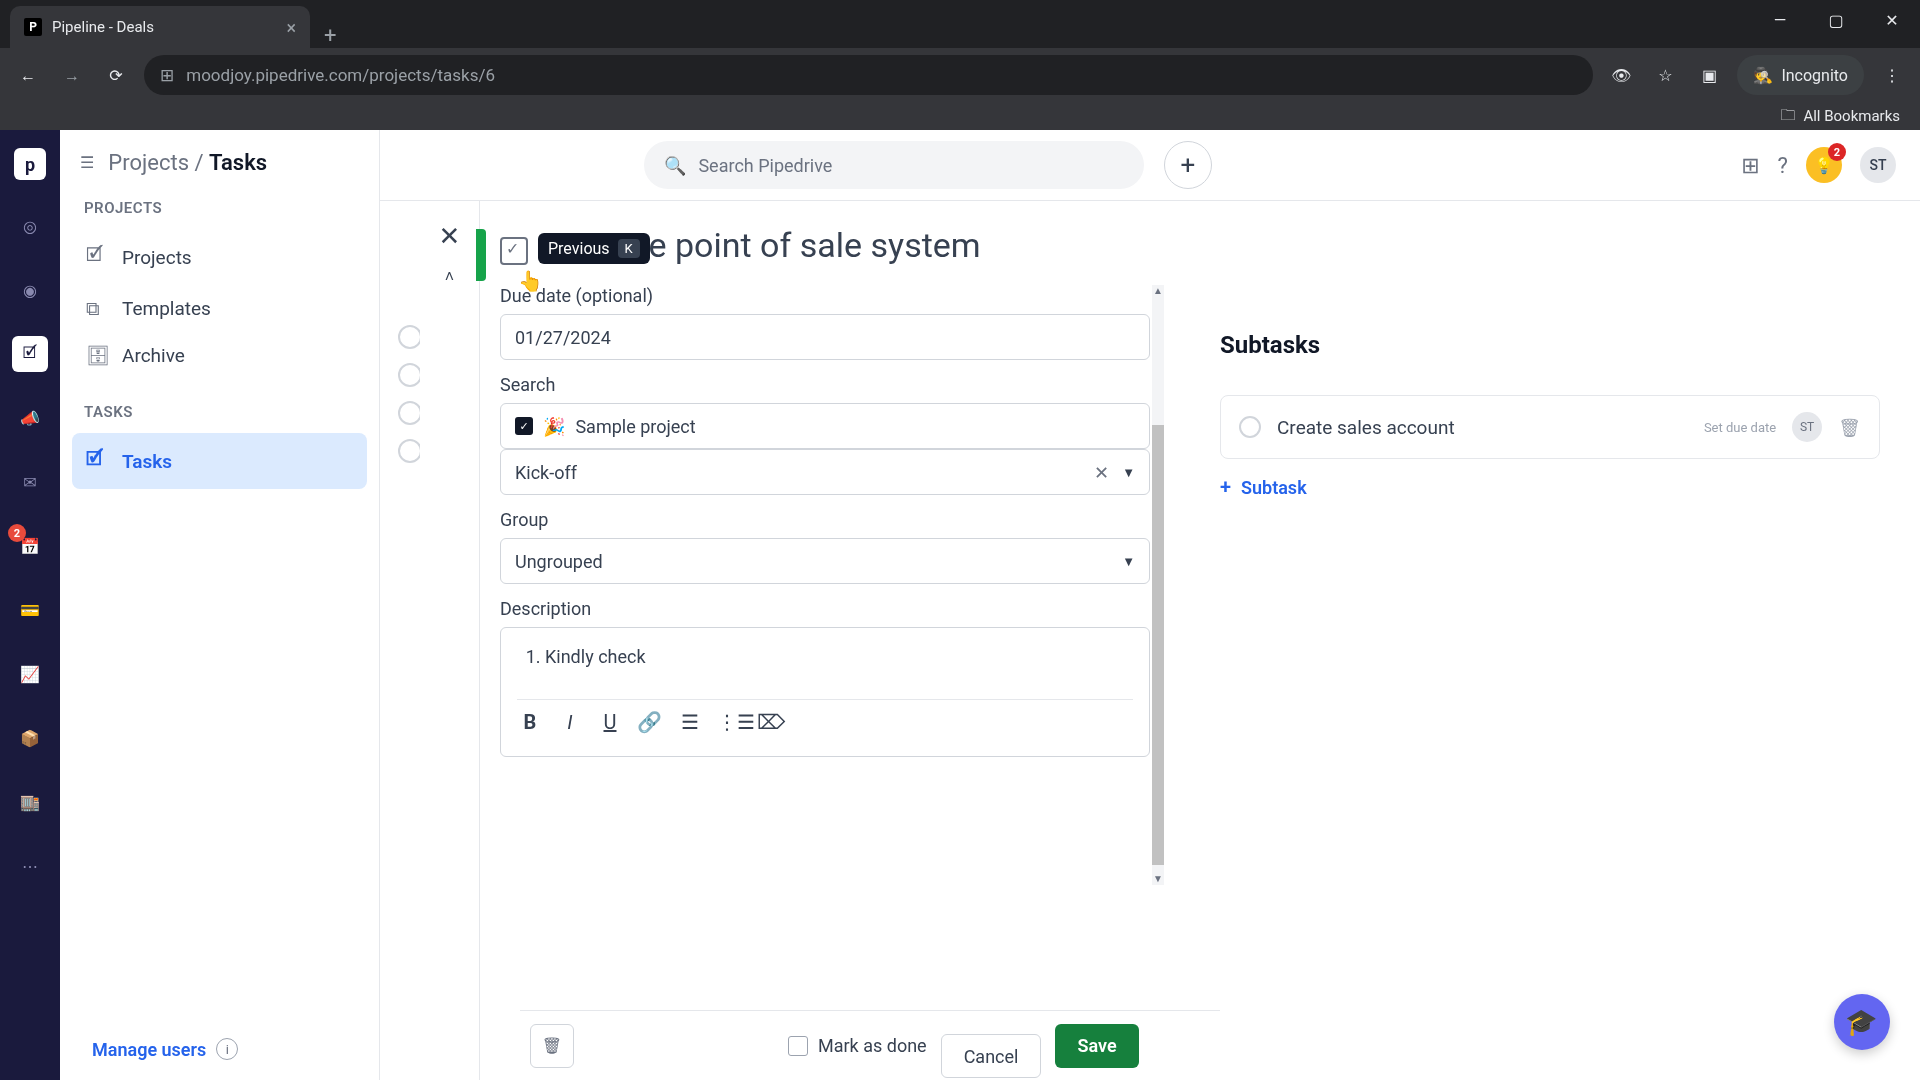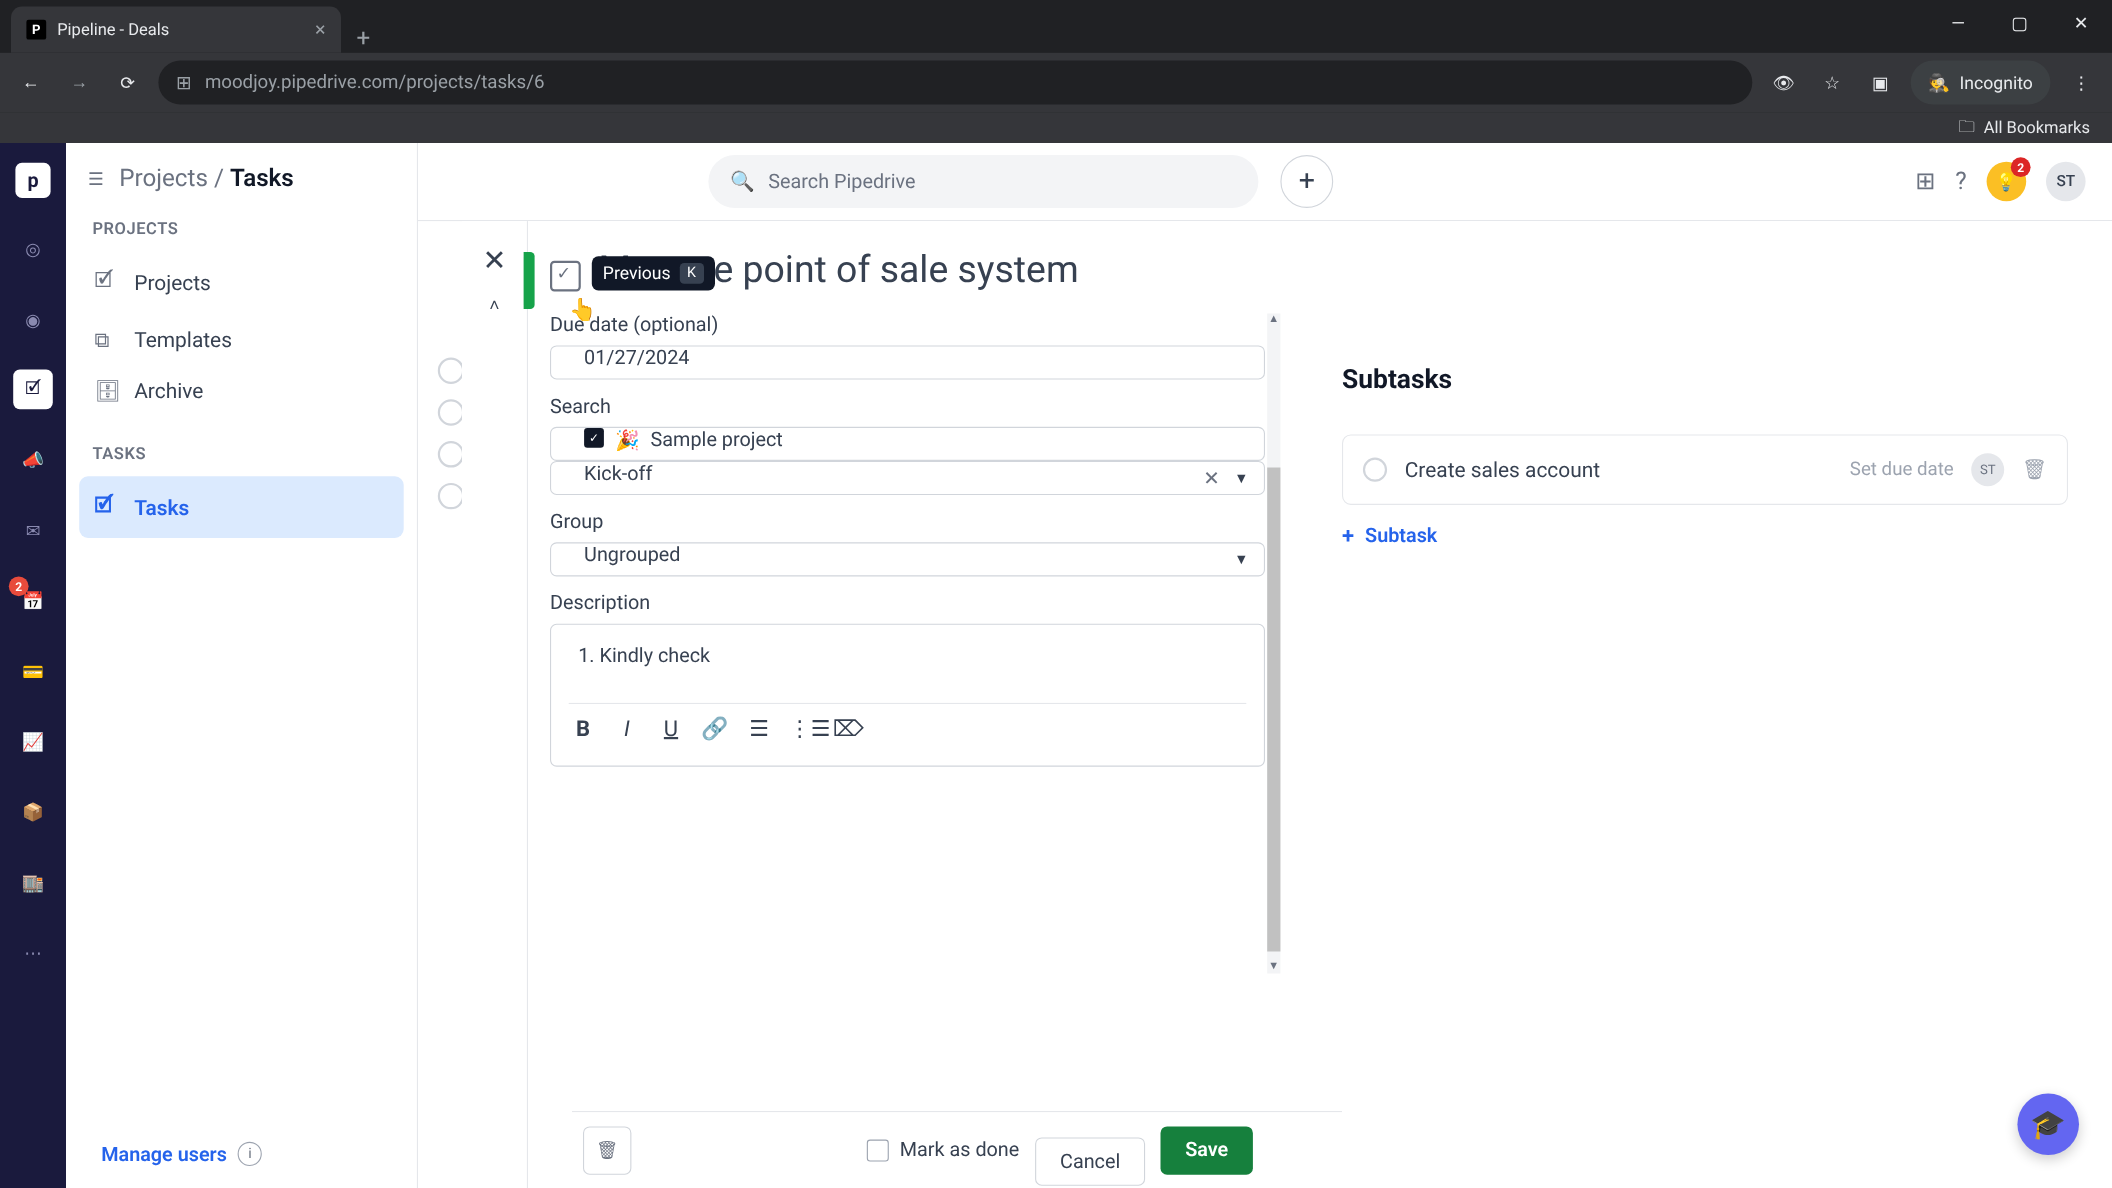--- a/index.html
+++ b/index.html
@@ -74,21 +74,21 @@
 
 .form-col { width: 700px; padding: 24px 30px 24px 20px; position: relative; }
 .title-row { display: flex; align-items: flex-end; gap: 16px; margin-bottom: 20px; }
 .title-icon { width: 28px; height: 28px; border: 2px solid #6b7280; border-radius: 4px; position: relative; }
 .title-icon::after { content: '✓'; position: absolute; top: 0; left: 4px; color: #6b7280; font-size: 16px; }
 .task-title { font-size: 34px; font-weight: 400; color: #374151; }
 .green-pill { position: absolute; left: -4px; top: 28px; width: 10px; height: 52px; background: #16a34a; border-radius: 0 4px 4px 0; }
 
 .form-scroll { position: relative; }
 .form-label { font-size: 18px; color: #374151; margin-bottom: 8px; margin-top: 14px; display: block; }
-.form-input { width: 100%; height: 31px; border: 1px solid #d1d5db; border-radius: 6px; padding: 0 30px; font-size: 18px; color: #374151; display: flex; gap: 10px; }
+.form-input { width: 100%; height: 46px; border: 1px solid #d1d5db; border-radius: 6px; padding: 0 14px; font-size: 18px; color: #374151; display: flex; align-items: center; gap: 10px; }
 .form-select { position: relative; }
 .select-clear { position: absolute; right: 40px; top: 50%; transform: translateY(-50%); color: #6b7280; font-size: 18px; cursor: pointer; }
 .select-arrow { position: absolute; right: 14px; top: 50%; transform: translateY(-50%); color: #374151; font-size: 13px; }
 .proj-check { width: 18px; height: 18px; background: #111827; border-radius: 3px; display: inline-flex; align-items: center; justify-content: center; color: #fff; font-size: 11px; }
 .proj-emoji { font-size: 18px; }
 .desc-box { border: 1px solid #d1d5db; border-radius: 6px; min-height: 130px; padding: 18px 16px 10px; }
 .desc-list { list-style: decimal; padding-left: 28px; font-size: 18px; color: #374151; }
 .desc-list strong { font-weight: 400; }
 .desc-toolbar { display: flex; gap: 14px; margin-top: 32px; border-top: 1px solid #e5e7eb; padding-top: 10px; }
 .tb-btn { font-size: 20px; color: #374151; width: 26px; text-align: center; cursor: pointer; }
@@ -108,21 +108,21 @@
 .done-check .box { width: 20px; height: 20px; border: 1.5px solid #9ca3af; border-radius: 3px; }
 .btn { height: 44px; padding: 0 22px; border-radius: 6px; font-size: 18px; display: flex; align-items: center; cursor: pointer; }
 .btn-cancel { border: 1px solid #d1d5db; background: #fff; color: #374151; margin-top: 21px; }
 .btn-save { background: #16803d; color: #fff; font-weight: 600; }
 
 
 .subtasks-col { flex: 1; padding: 130px 40px 0 40px; }
 .subtasks-title { font-size: 24px; font-weight: 700; color: #111827; margin-bottom: 36px; }
 .subtask-item { border: 1px solid #e5e7eb; border-radius: 8px; padding: 16px 18px; display: flex; align-items: center; gap: 16px; font-size: 19px; color: #374151; }
 .subtask-radio { width: 22px; height: 22px; border: 2px solid #d1d5db; border-radius: 50%; }
-.subtask-due { margin-left: auto; color: #9ca3af; font-size: 17px; }
+.subtask-due { margin-left: auto; color: #9ca3af; font-size: 13px; }
 .subtask-avatar { width: 30px; height: 30px; background: #e5e7eb; border-radius: 50%; display: flex; align-items: center; justify-content: center; font-size: 12px; color: #6b7280; }
 .subtask-del { color: #9ca3af; font-size: 18px; }
 .add-subtask { display: flex; align-items: center; gap: 10px; color: #2563eb; font-weight: 600; font-size: 18px; margin-top: 16px; cursor: pointer; }
 .add-plus { font-size: 20px; }
 
 .help-fab { position: absolute; right: 30px; bottom: 30px; width: 56px; height: 56px; background: #6366f1; border-radius: 50%; display: flex; align-items: center; justify-content: center; color: #fff; font-size: 26px; box-shadow: 0 4px 12px rgba(0,0,0,0.2); }
 </style>
 </head>
 <body>
 

